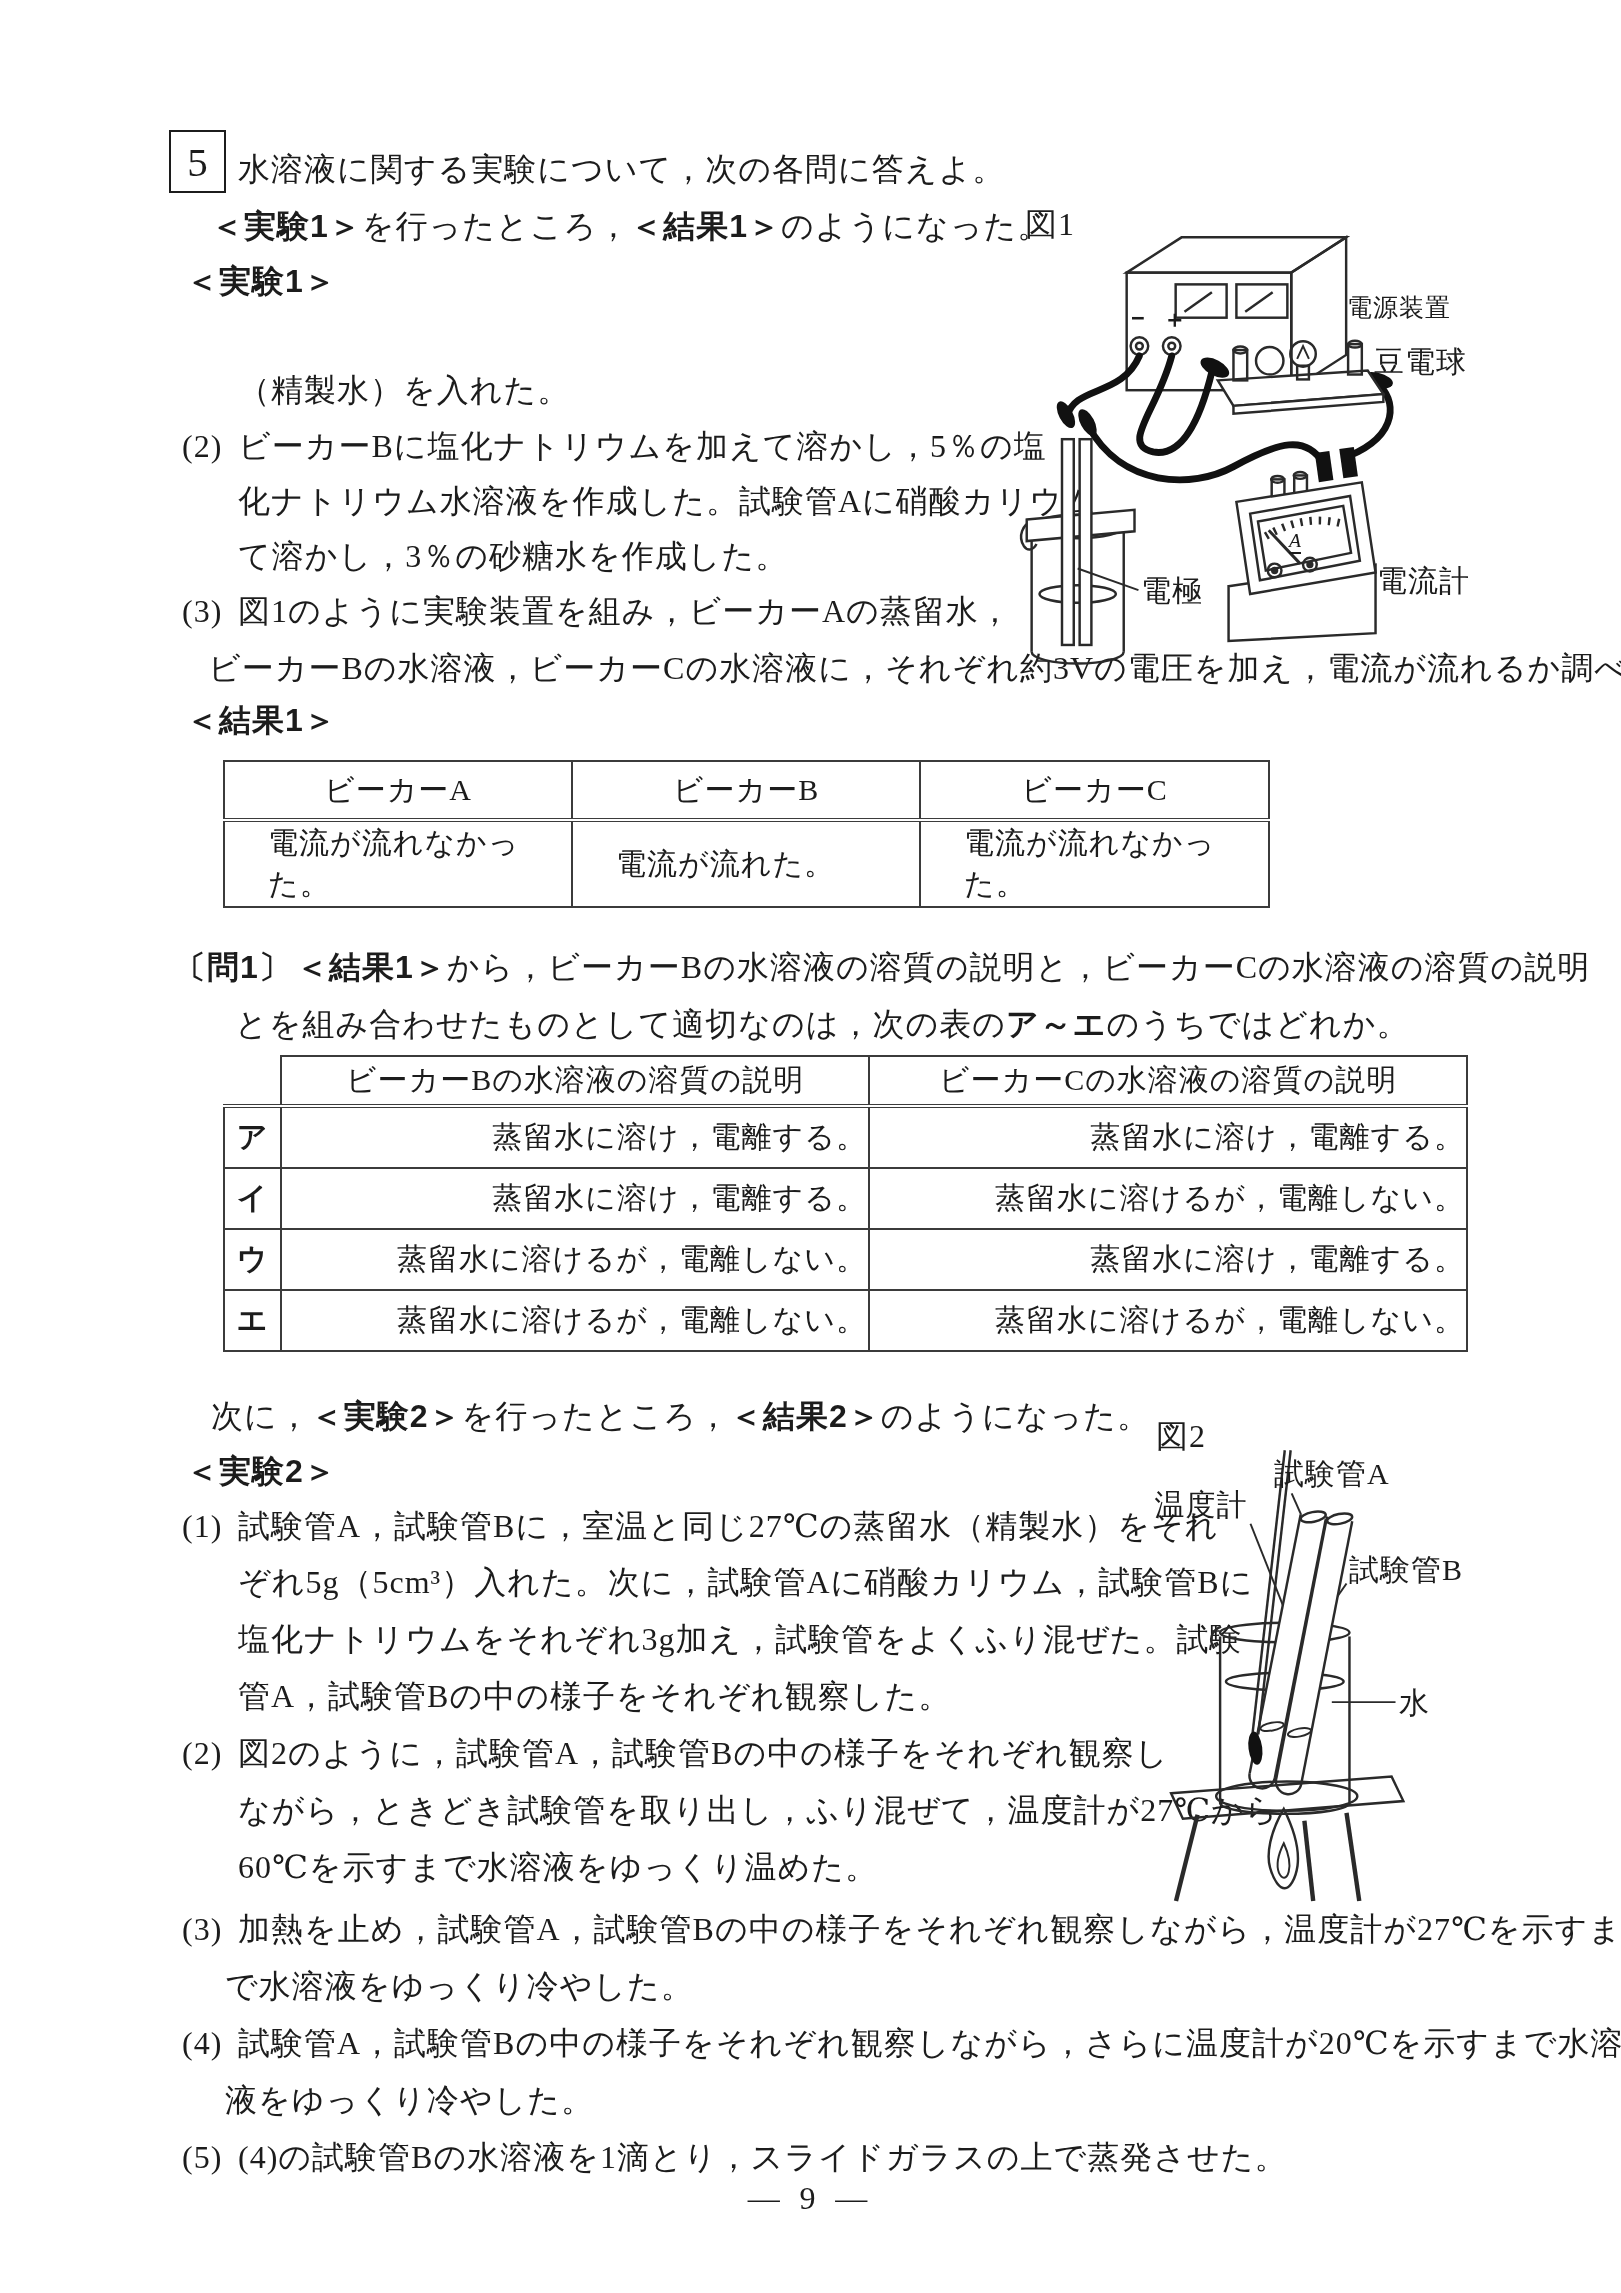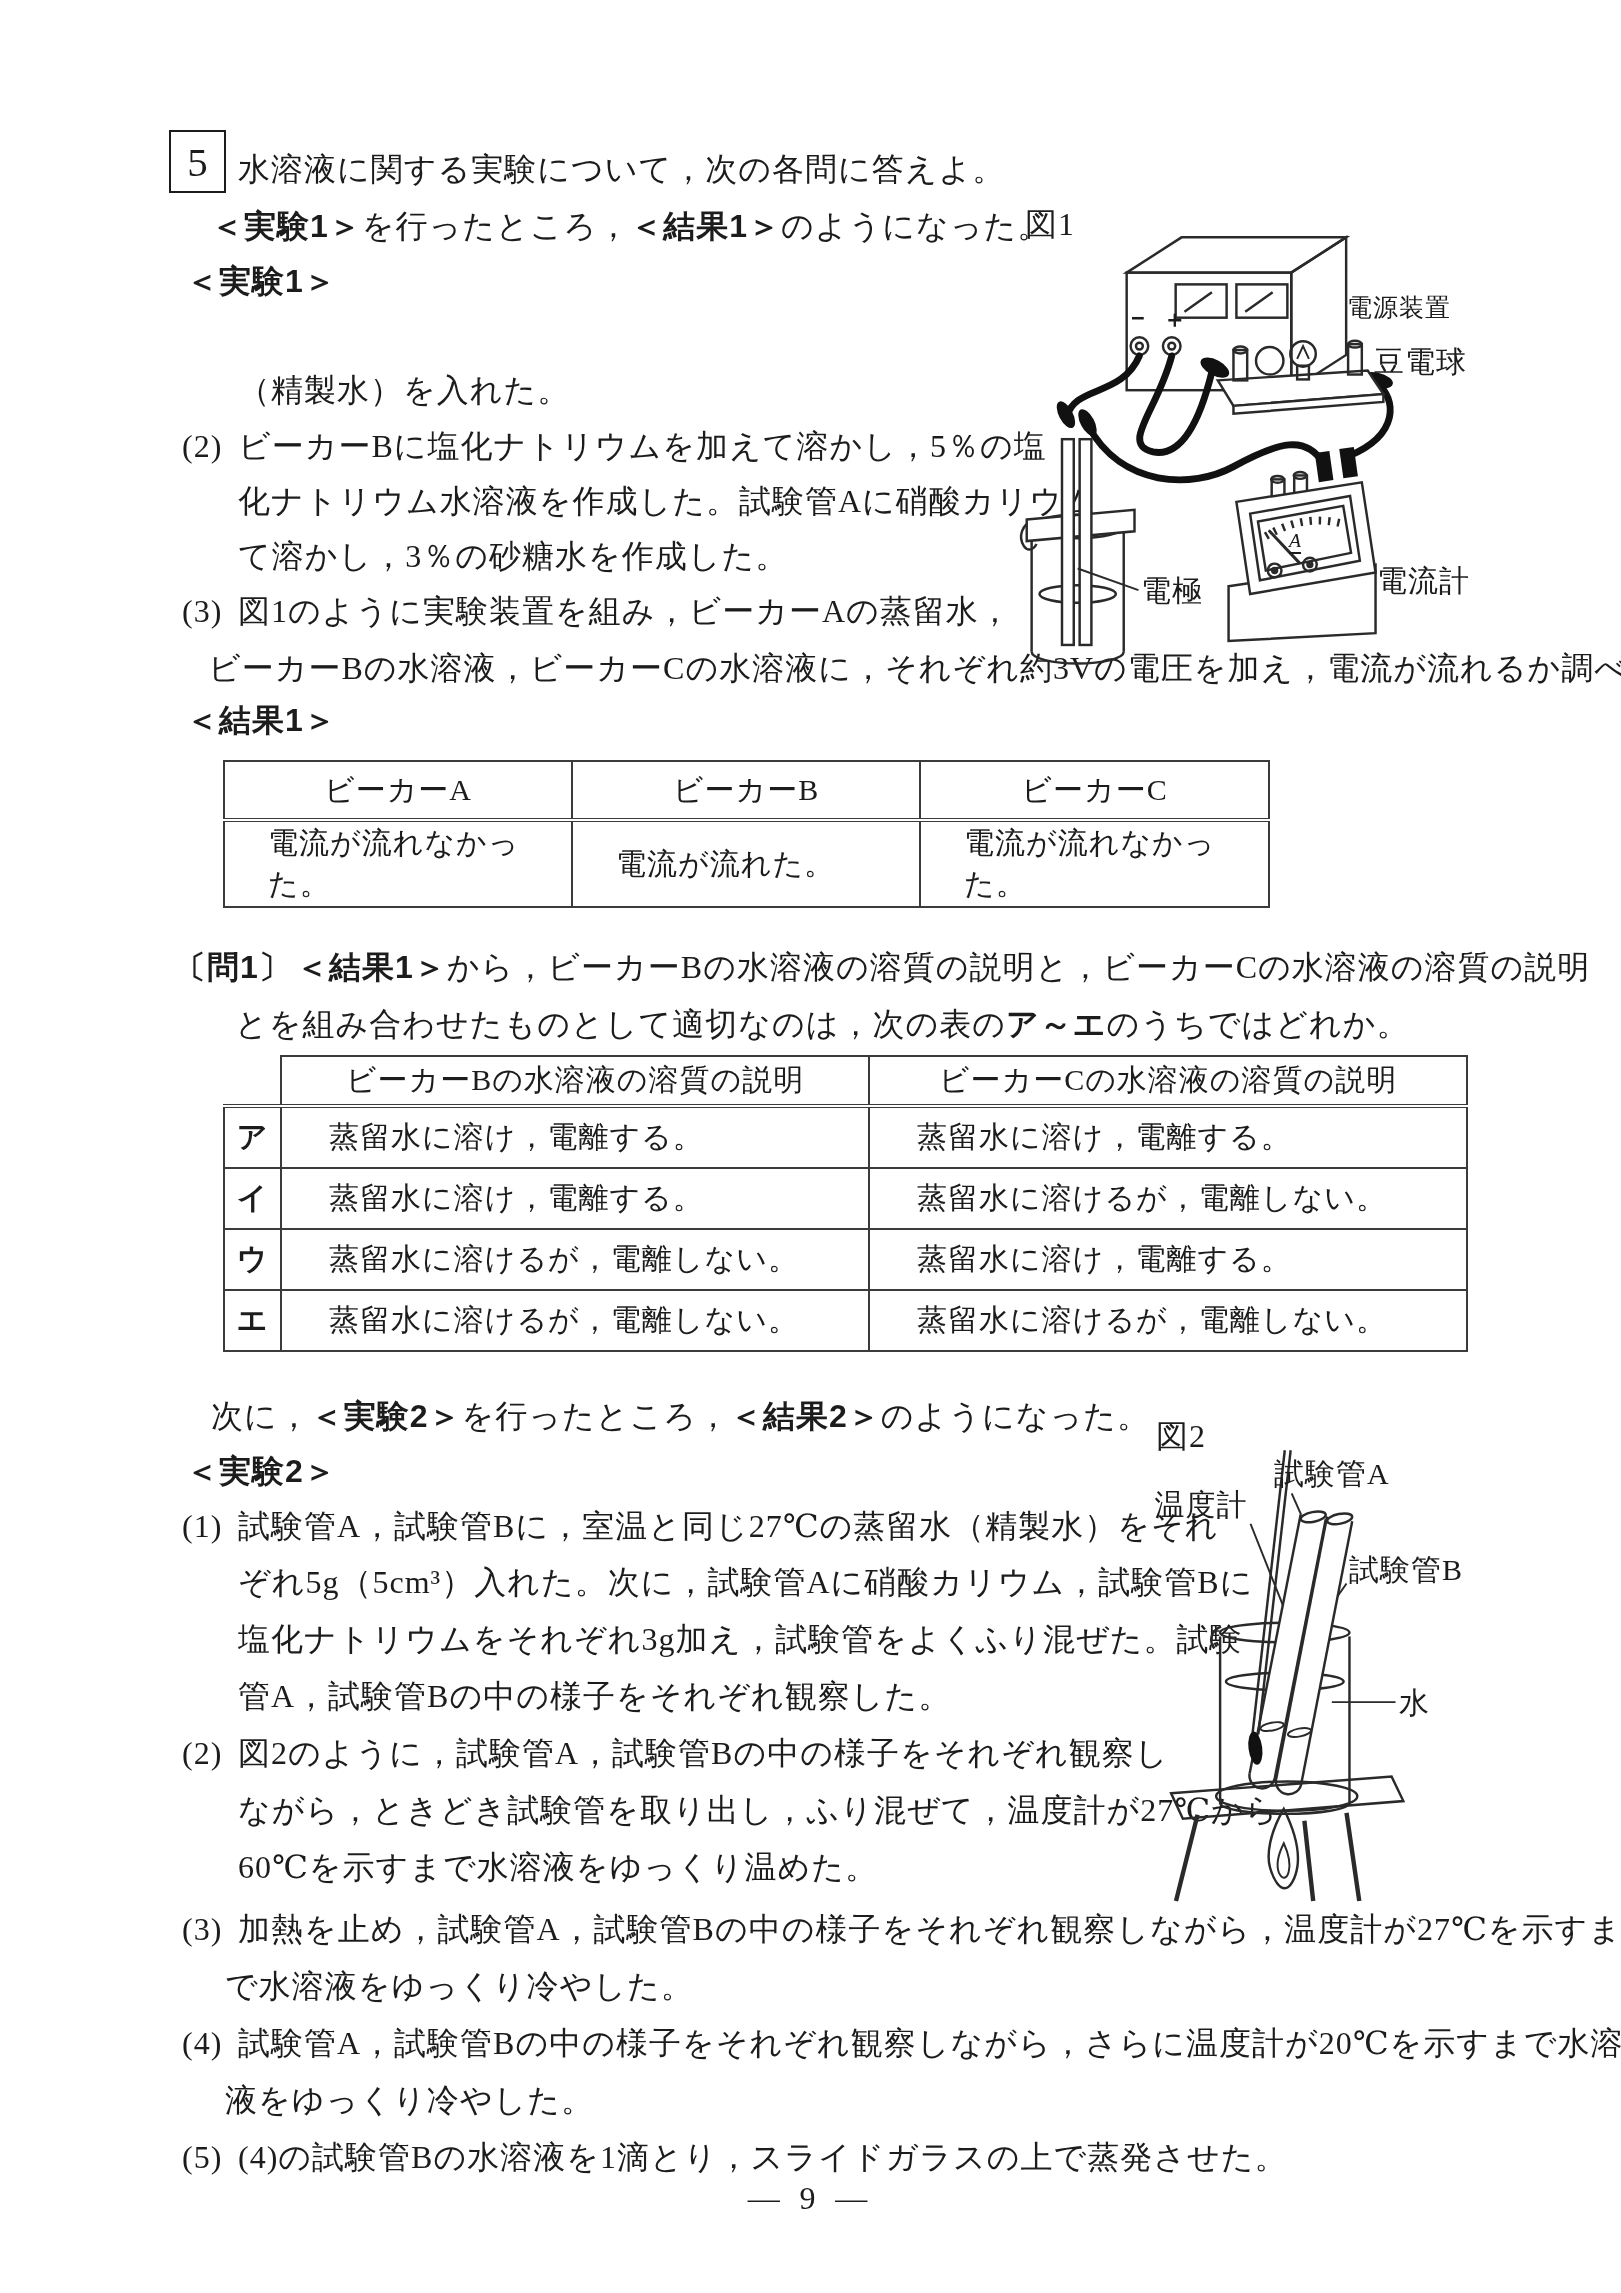--- a/index.html
+++ b/index.html
@@ -13,21 +13,21 @@
         display:flex;align-items:center;justify-content:center;font-size:41px;}
   .figlabel{position:absolute;font-size:32px;white-space:nowrap;letter-spacing:1px;}
   .smlbl{position:absolute;font-size:23.5px;font-family:"Liberation Sans","DejaVu Sans",sans-serif;font-weight:700;}
   .meterA{position:absolute;font-size:19.6px;font-style:italic;border-bottom:2px solid #1c1c1c;line-height:21.6px;}
   table.tbl{border-collapse:collapse;table-layout:fixed;font-size:30px;letter-spacing:1px;}
   table.tbl td,table.tbl th{border:2px solid #3b3b3b;font-weight:normal;vertical-align:middle;margin-left:16px;}
   .tbl .hd{text-align:center;height:54px;}
   .tbl .dbl{border-top:4.9px double #3b3b3b;}
   .tbl .bodycell{height:57px;text-align:left;padding-left:43px;}
   .tbl .ch-hd{text-align:center;height:45px;}
-  .tbl .ch-cell{height:57px;text-align:left;padding-left:47px;}
+  .tbl .ch-cell{height:57px;text-align:right;padding-left:47px;}
   .tbl .ch-key{text-align:center;font-family:"Liberation Sans","DejaVu Sans",sans-serif;font-weight:700;}
   .tbl td.corner{border:none;background:transparent;}
   .fig{position:absolute;}
   .pagenum{position:absolute;left:0;top:2180px;width:100%;text-align:center;font-size:32px;letter-spacing:5.9px;}
   svg{display:block;}
 </style>
 </head>
 <body>
 
 <div class="page">

